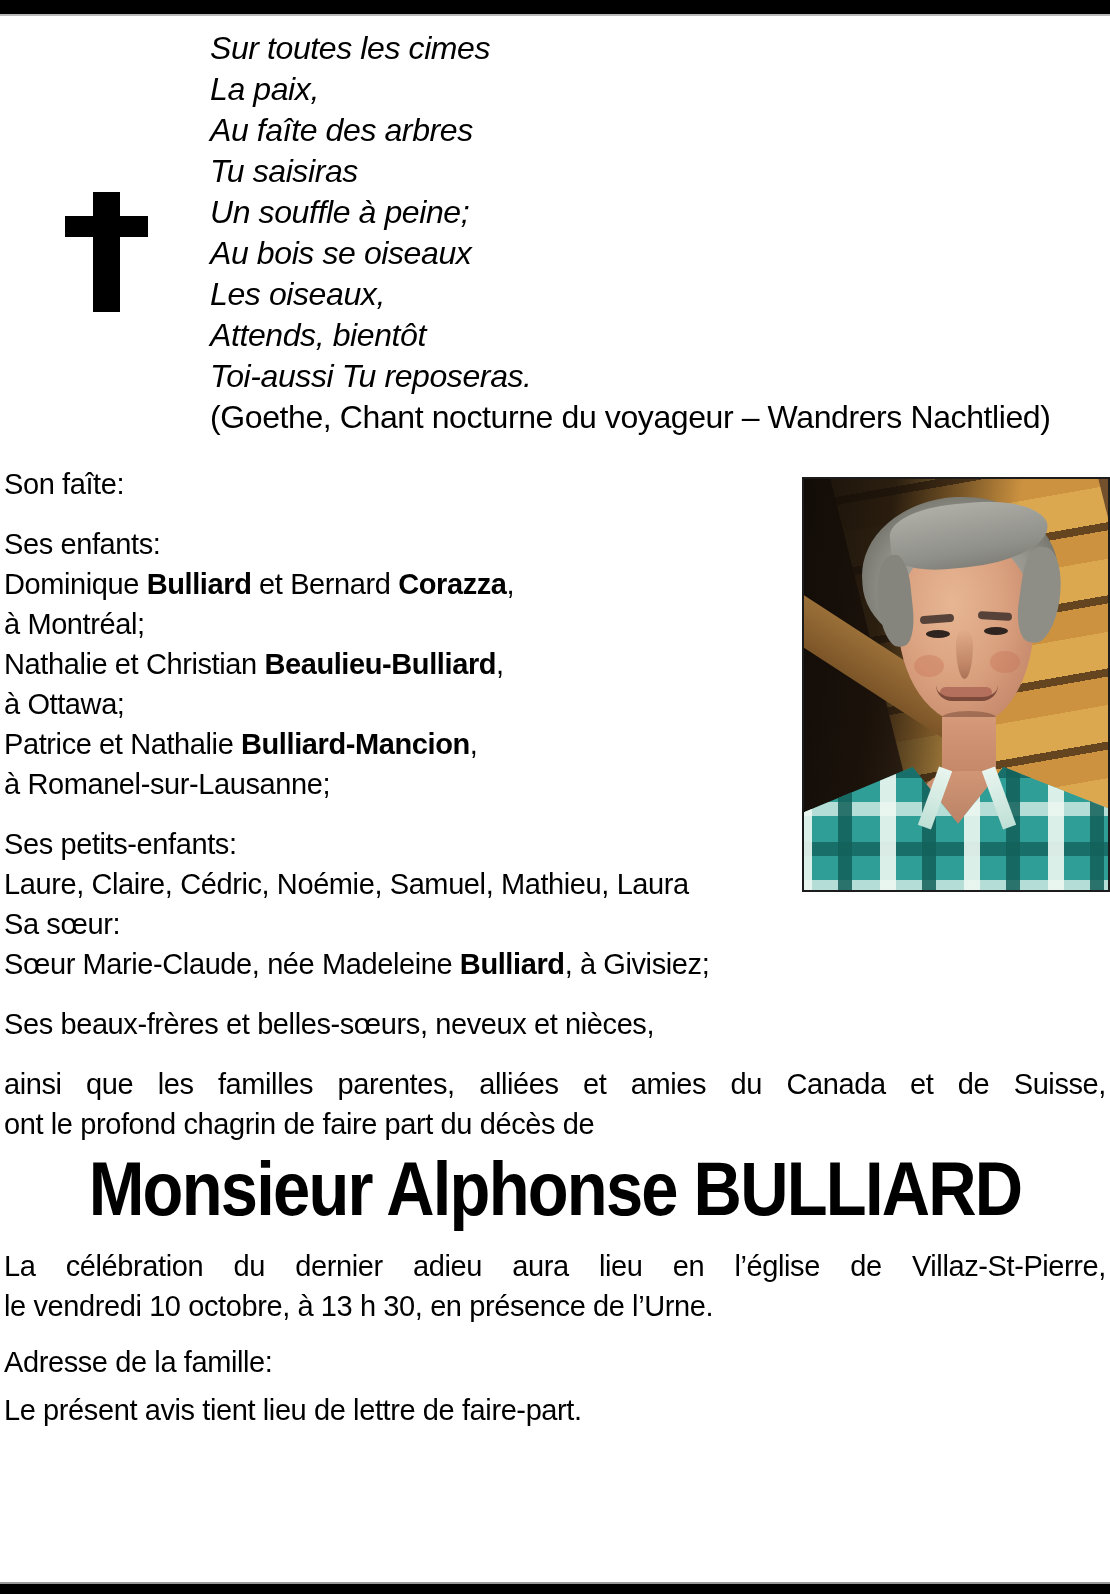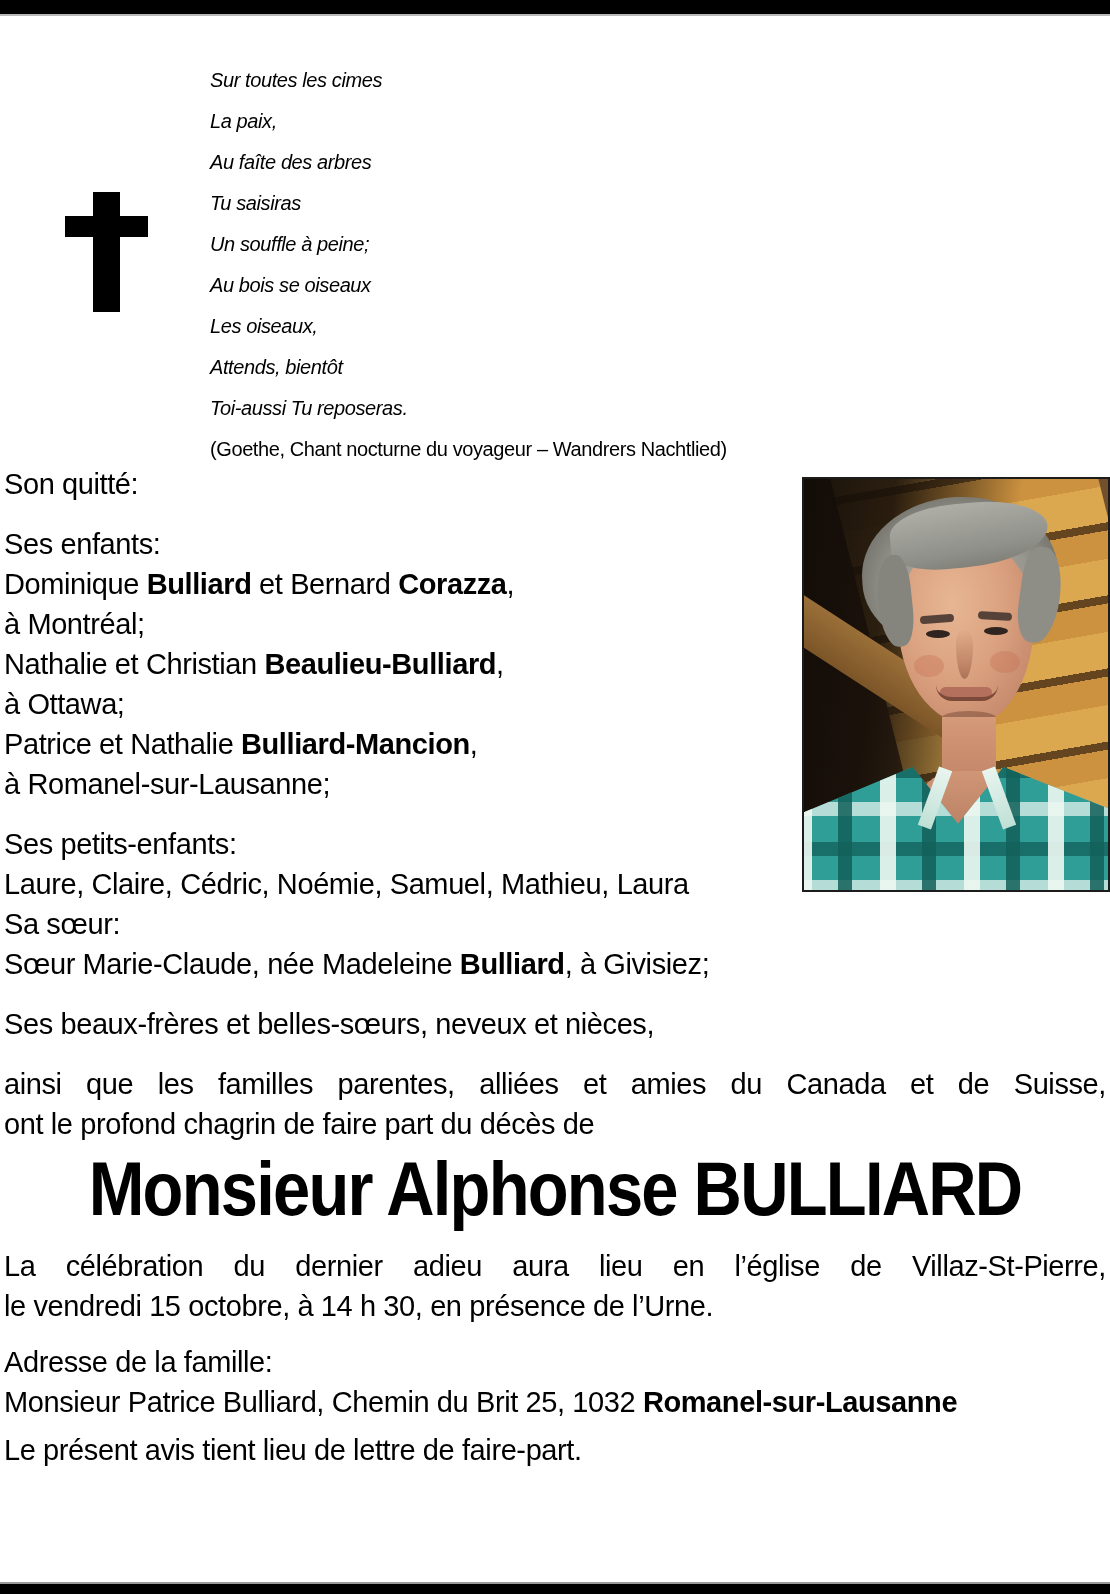--- a/index.html
+++ b/index.html
@@ -16,22 +16,22 @@
   .bottom-bar {
     position:absolute; bottom:0; left:0; width:1110px; height:10px;
     background:#000; border-top:2px solid #9a9a9a;
   }
   
   .cross { position:absolute; left:65px; top:192px; width:83px; height:120px; }
   .cross .v { position:absolute; left:28px; top:0; width:27px; height:120px; background:#000; }
   .cross .h { position:absolute; left:0; top:24px; width:83px; height:21px; background:#000; }
   
   .poem {
-    position:absolute; left:210px; top:60px; width:900px;
-    font-size:20px; line-height:41px; font-style:italic; letter-spacing:-0.4px;
+    position:absolute; left:210px; top:28px; width:900px;
+    font-size:32px; line-height:41px; font-style:italic; letter-spacing:-0.4px;
   }
   .poem .attribution { font-style:normal; }
   
   .photo {
     position:absolute; left:802px; top:477px; width:308px; height:415px;
     border:2px solid #1c1c1c; box-sizing:border-box; overflow:hidden; background:#3a2817;
   }
   .photo div { position:absolute; }
   .ph-bg   { inset:0; background:linear-gradient(100deg,#1f1711 0%,#2e2015 25%,#4a3320 45%,#6b4a2a 62%,#7d5730 100%); }
   .ph-planks { right:-40px; top:-55px; width:260px; height:540px; transform:rotate(-14deg);
@@ -144,21 +144,21 @@
   <div class="ph-neck"></div>
   <div class="ph-chest"></div>
   <div class="ph-shirt"></div>
   <div class="ph-collar-l"></div>
   <div class="ph-collar-r"></div>
 </div>
 
 <div class="main">
 
   <p>
-    <span class="ln">Son quitté:</span>
+    <span class="ln">Son faîte:</span>
   </p>
 
   <p class="p-children">
     <span class="ln">Ses enfants:</span>
     <span class="ln"><span>Dominique </span><b>Bulliard</b><span> et Bernard </span><b>Corazza</b><span>,</span></span>
     <span class="ln">à Montréal;</span>
     <span class="ln"><span>Nathalie et Christian </span><b>Beaulieu-Bulliard</b><span>,</span></span>
     <span class="ln">à Ottawa;</span>
     <span class="ln"><span>Patrice et Nathalie </span><b>Bulliard-Mancion</b><span>,</span></span>
     <span class="ln">à Romanel-sur-Lausanne;</span>
@@ -178,26 +178,25 @@
   <p class="p-families">
     <span class="ln stretch">ainsi que les familles parentes, alliées et amies du Canada et de Suisse,</span>
     <span class="ln">ont le profond chagrin de faire part du décès de</span>
   </p>
 
   <h1 class="deceased-title">Monsieur Alphonse BULLIARD</h1>
 
 
   <p class="p-ceremony">
     <span class="ln stretch">La célébration du dernier adieu aura lieu en l’église de Villaz-St-Pierre,</span>
-    <span class="ln">le vendredi 15 octobre, à 14 h 30, en présence de l’Urne.</span>
+    <span class="ln">le vendredi 10 octobre, à 13 h 30, en présence de l’Urne.</span>
   </p>
 
   <p class="p-address">
     <span class="ln">Adresse de la famille:</span>
-    <span class="ln"><span>Monsieur Patrice Bulliard, Chemin du Brit 25, 1032 </span><b>Romanel-sur-Lausanne</b></span>
   </p>
 
   <p class="p-footer">
     <span class="ln">Le présent avis tient lieu de lettre de faire-part.</span>
   </p>
 
 </div>
 
 <div class="bottom-bar"></div>
 

